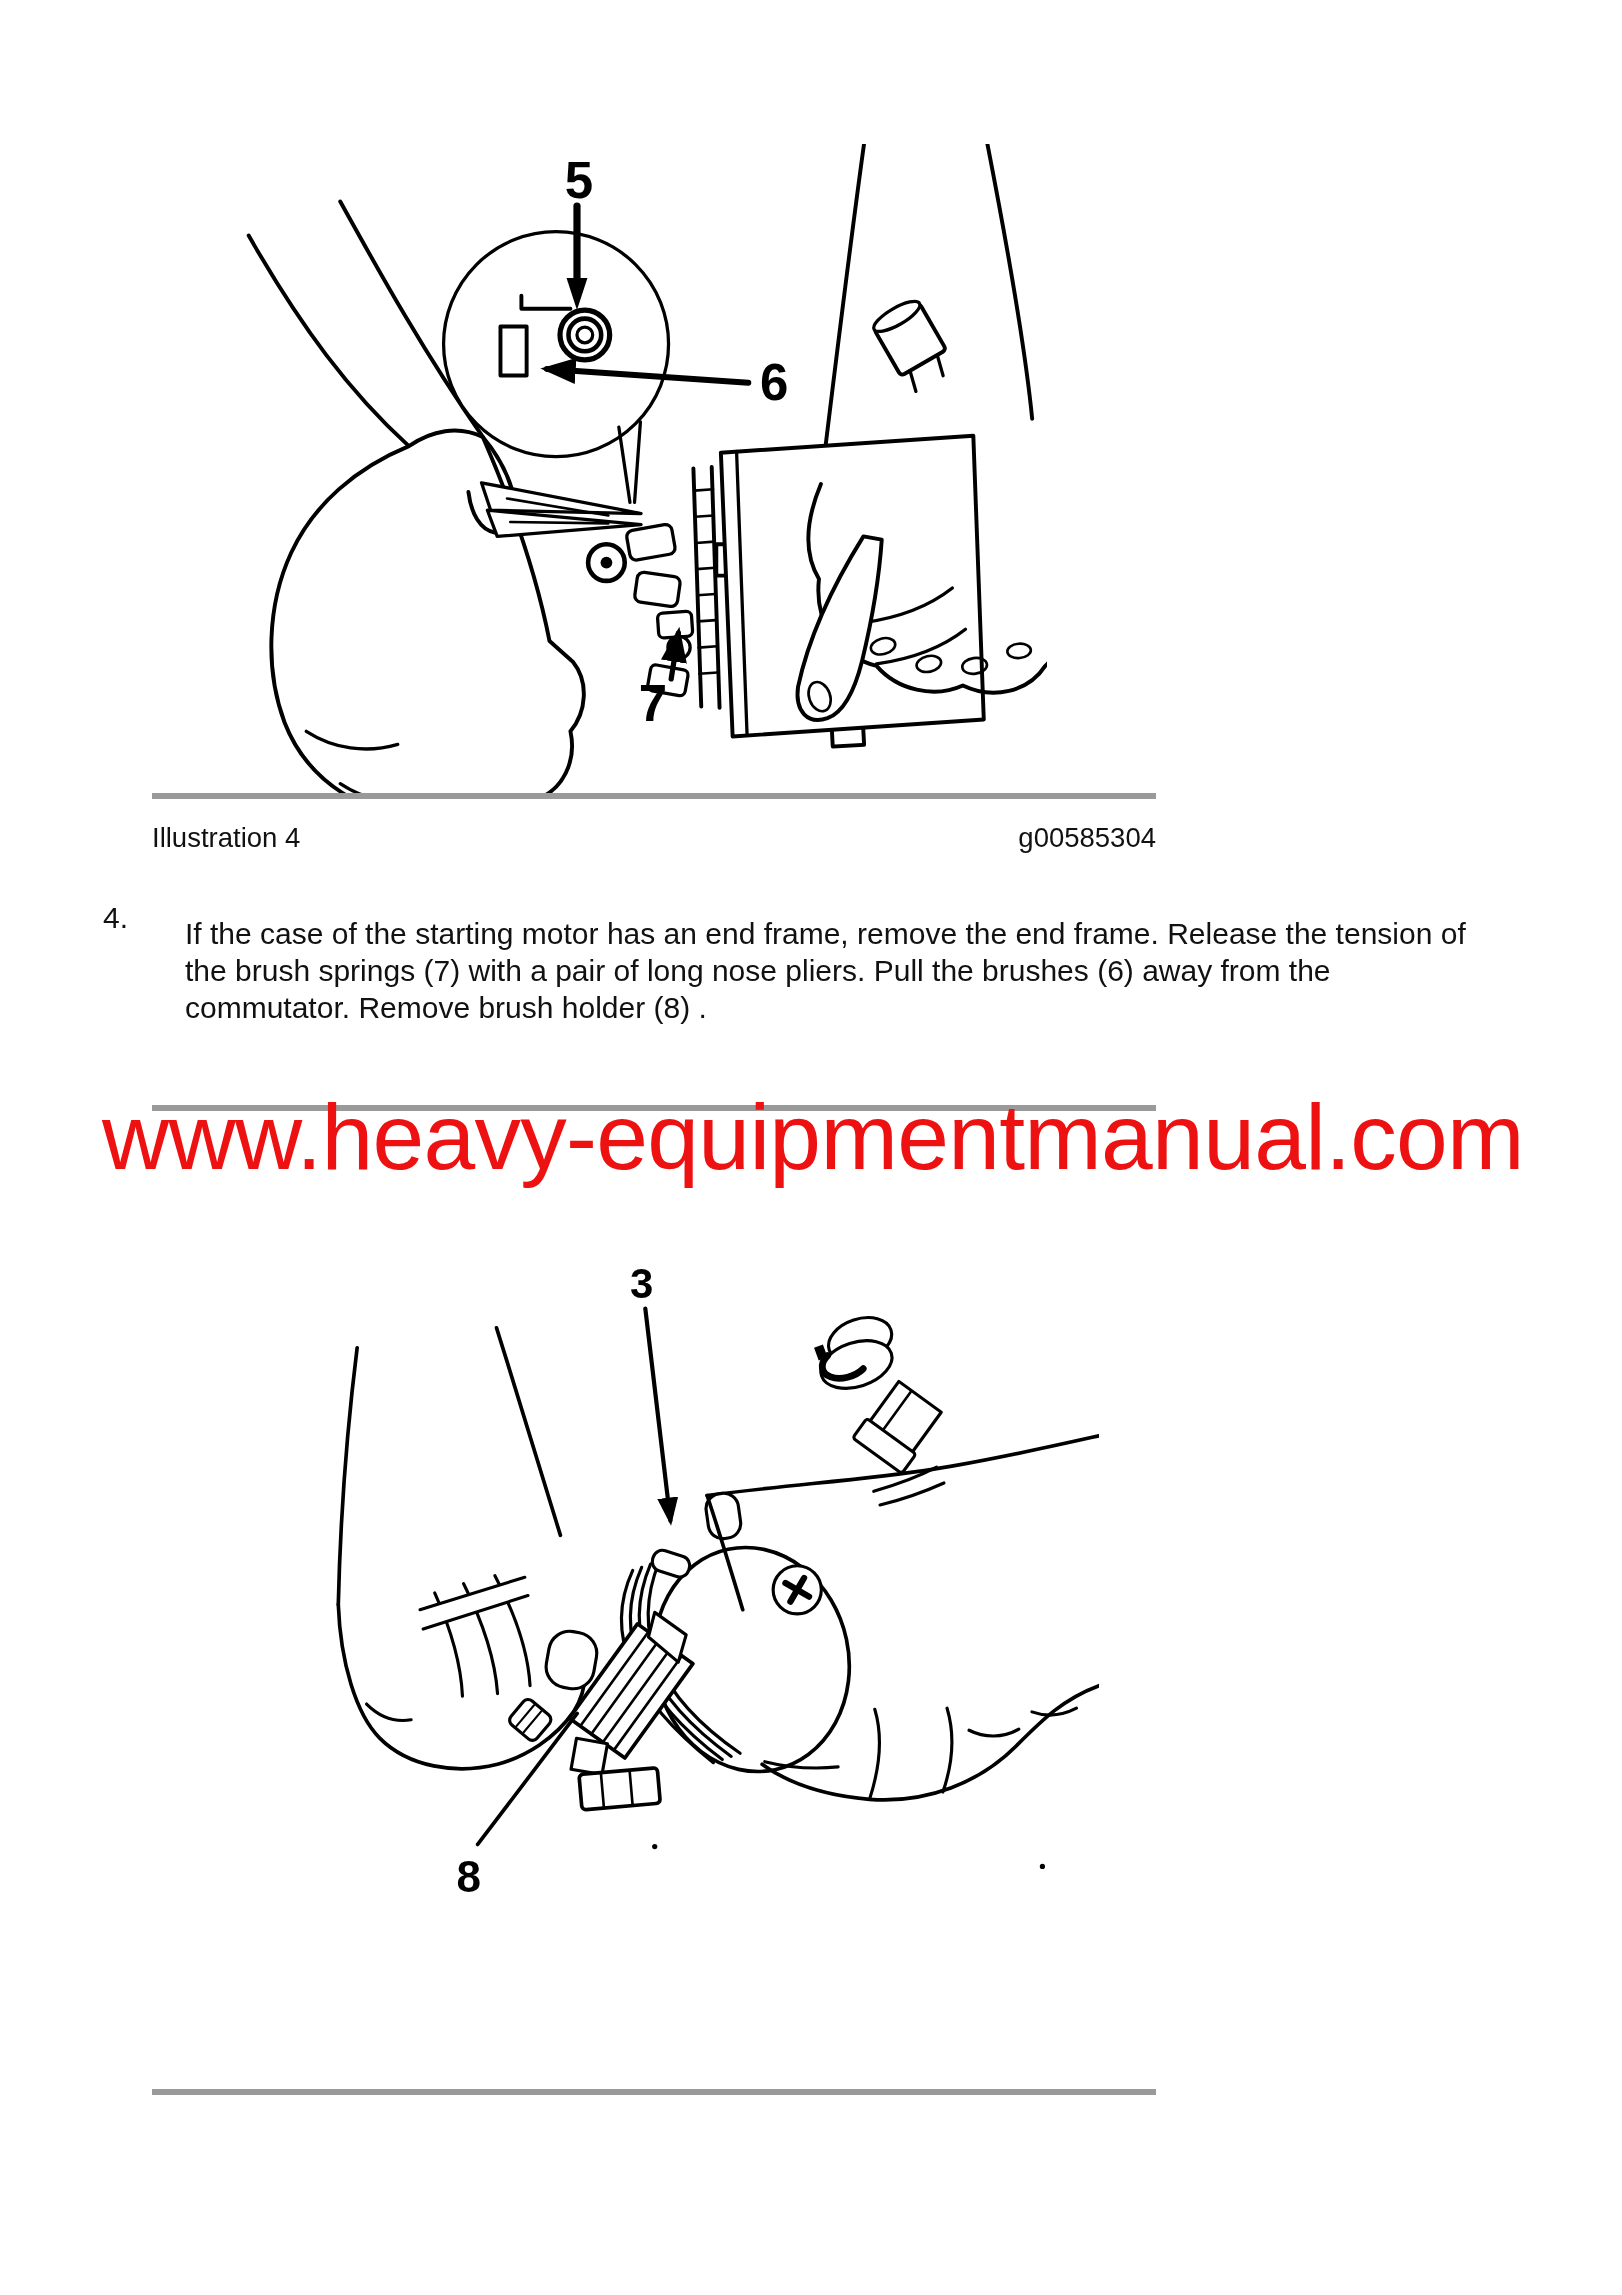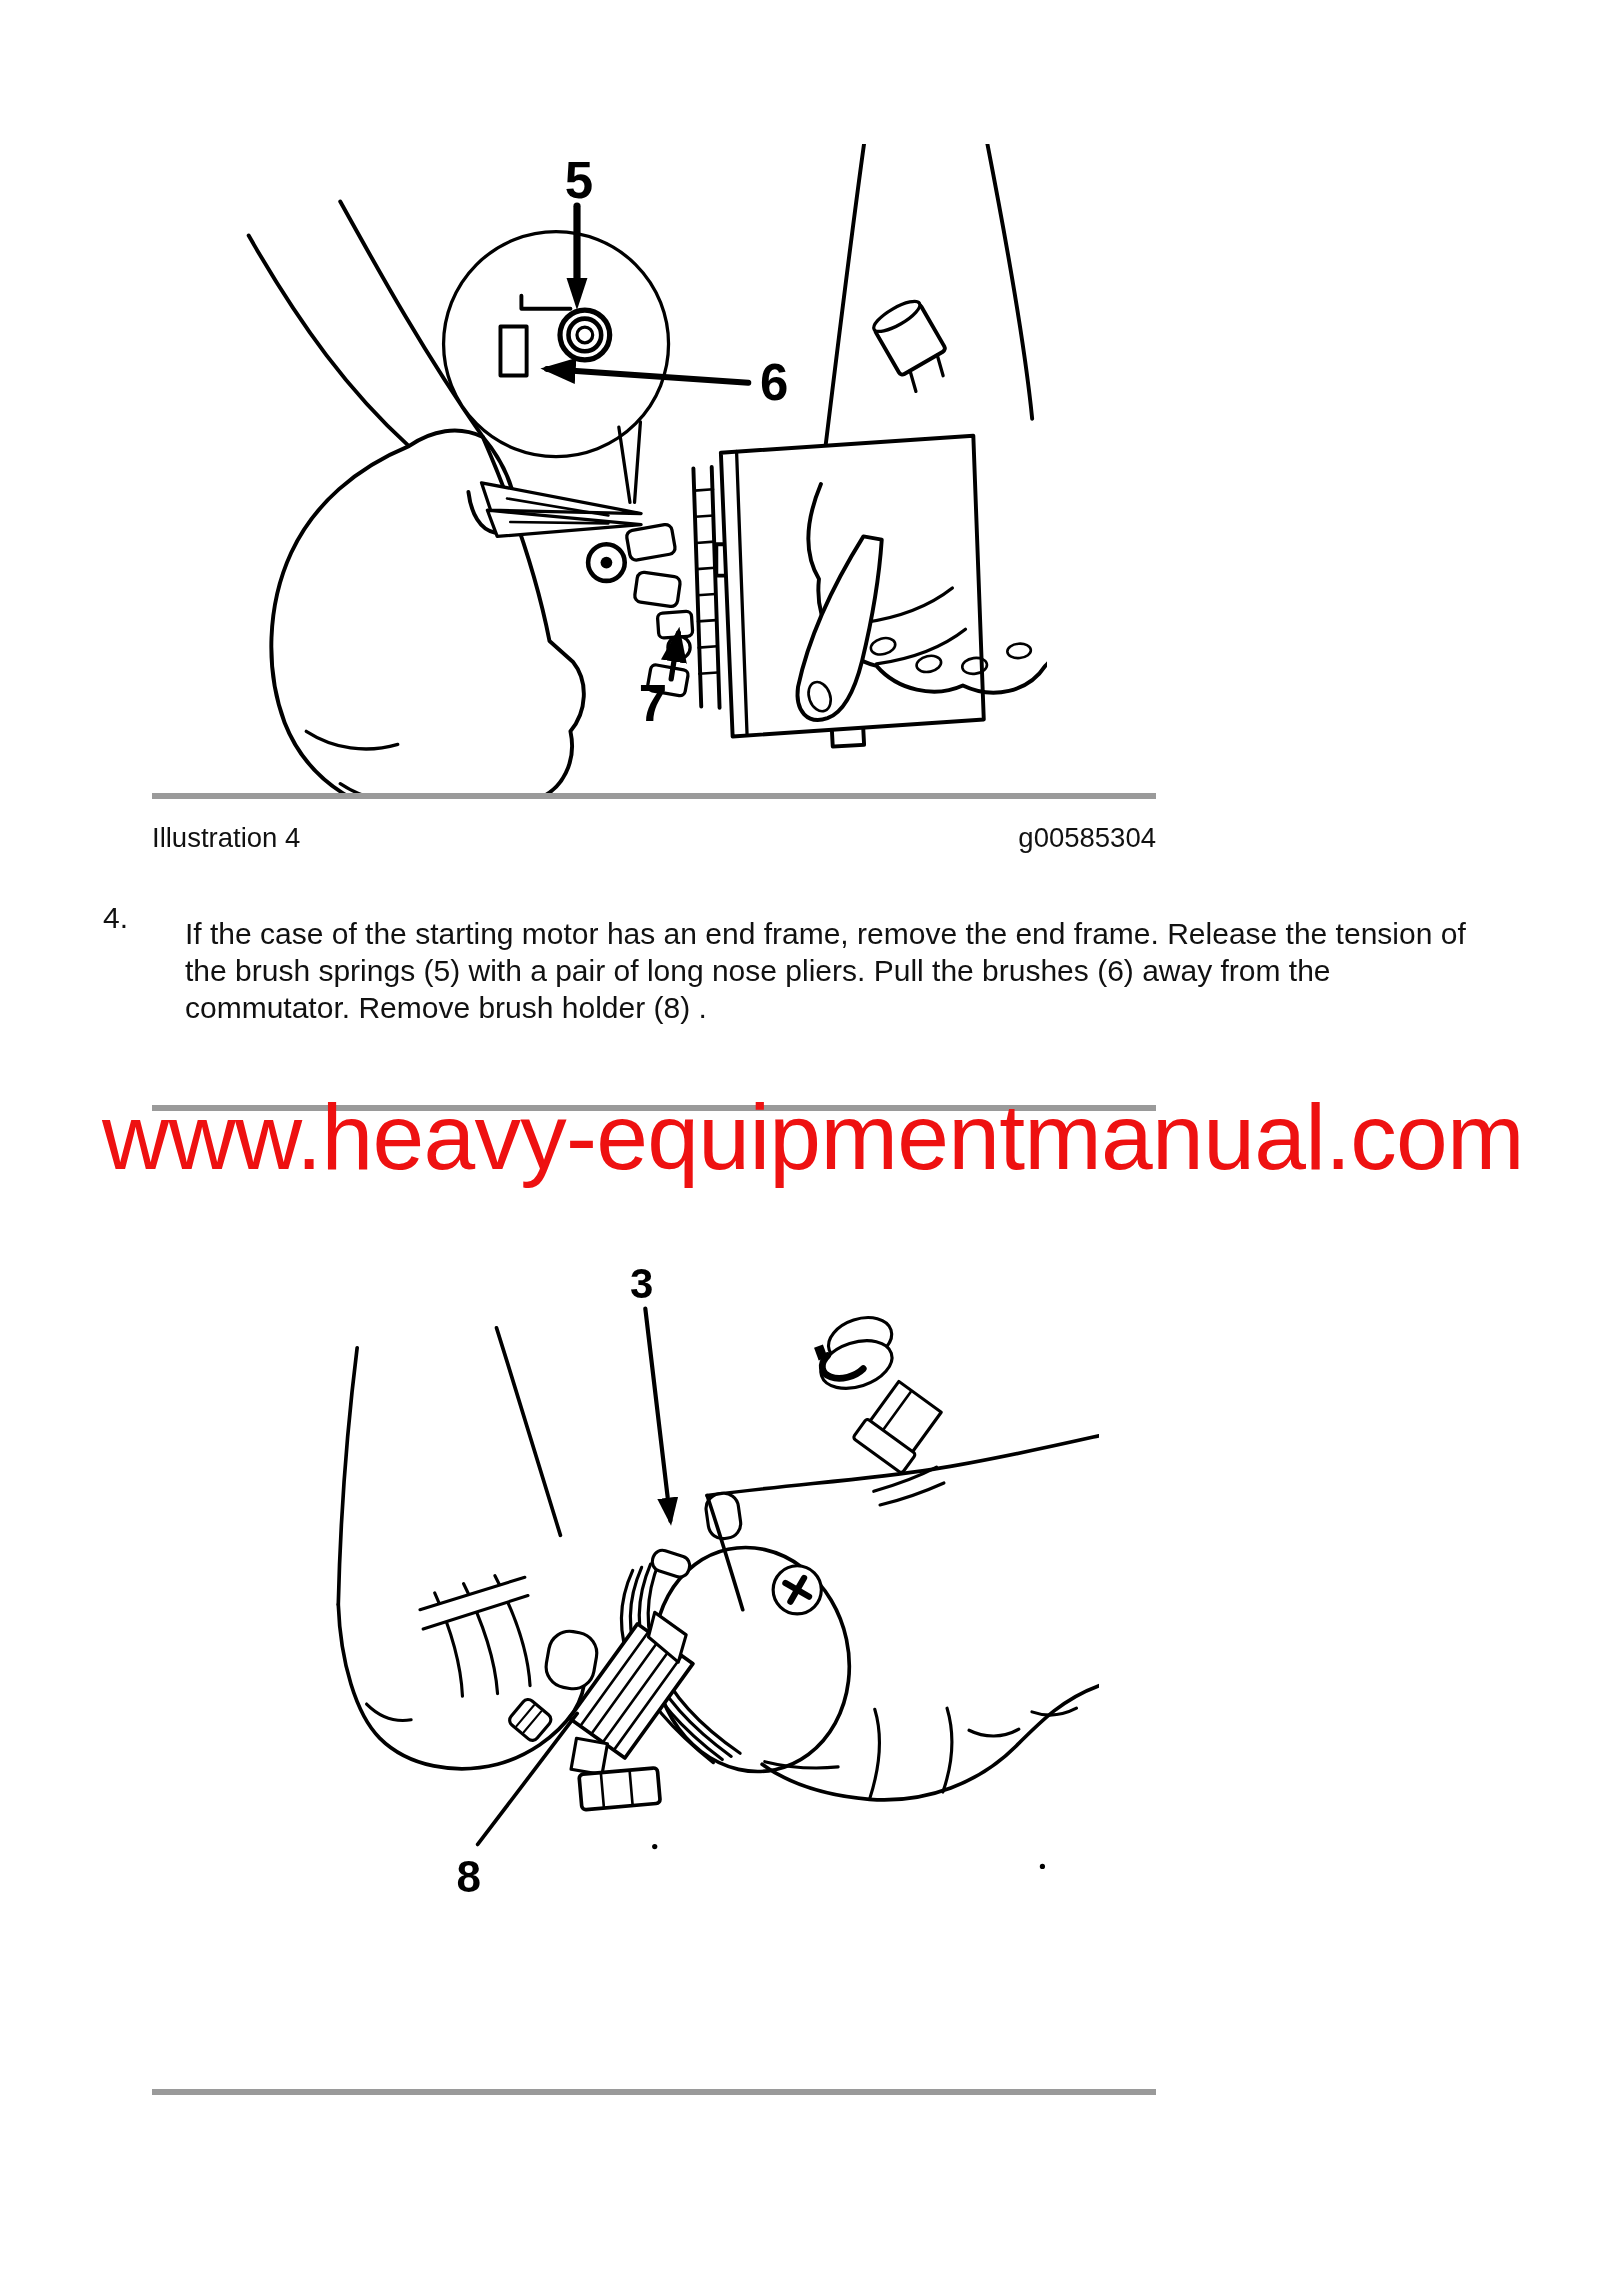--- a/index.html
+++ b/index.html
@@ -147,21 +147,21 @@
 
   <div class="caption-row">
     <span>Illustration 4</span>
     <span>g00585304</span>
   </div>
 
   <div class="step">
     <span class="marker">4.</span>
     <div class="lines">
       <div>If the case of the starting motor has an end frame, remove the end frame. Release the tension of</div>
-      <div>the brush springs (5) with a pair of long nose pliers. Pull the brushes (6) away from the</div>
+      <div>the brush springs (7) with a pair of long nose pliers. Pull the brushes (6) away from the</div>
       <div>commutator. Remove brush holder (8) .</div>
     </div>
   </div>
 
   <div class="rule" style="top: 1105px; background: rgb(154, 154, 154);"></div>
 
   <div class="watermark" style="color: rgb(238, 17, 17); text-align: center;">www.heavy-equipmentmanual.com</div>
 
   <svg class="fig" style="left:288px; top:1243px;" width="811" height="811" viewBox="0 0 1548 1548">
     <defs>

